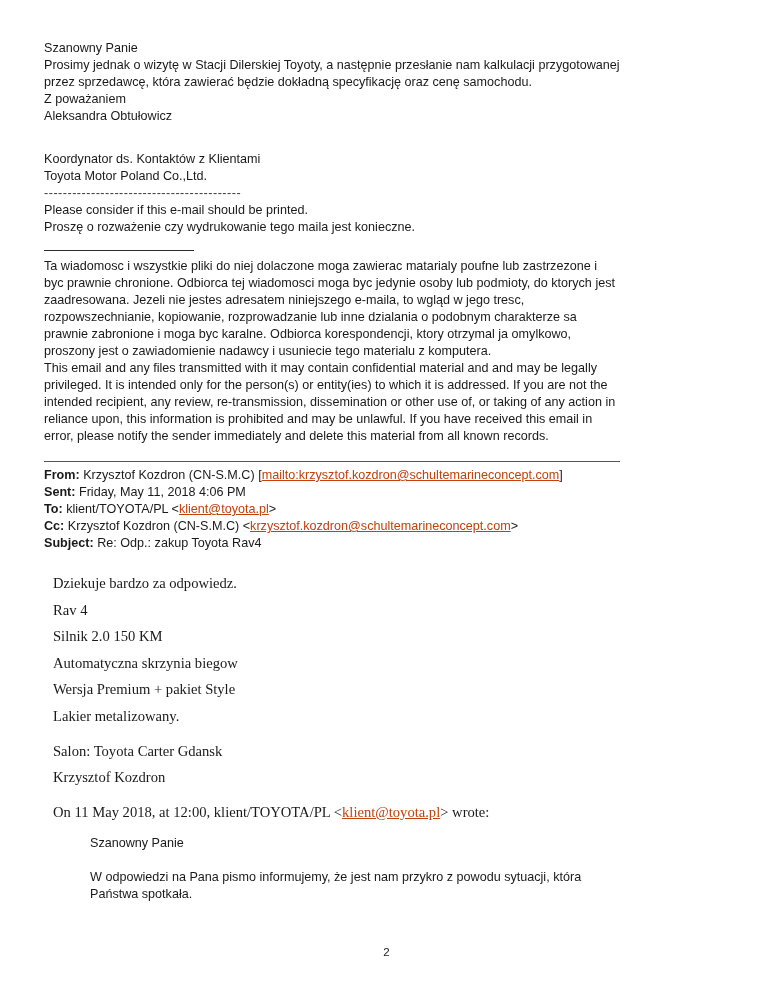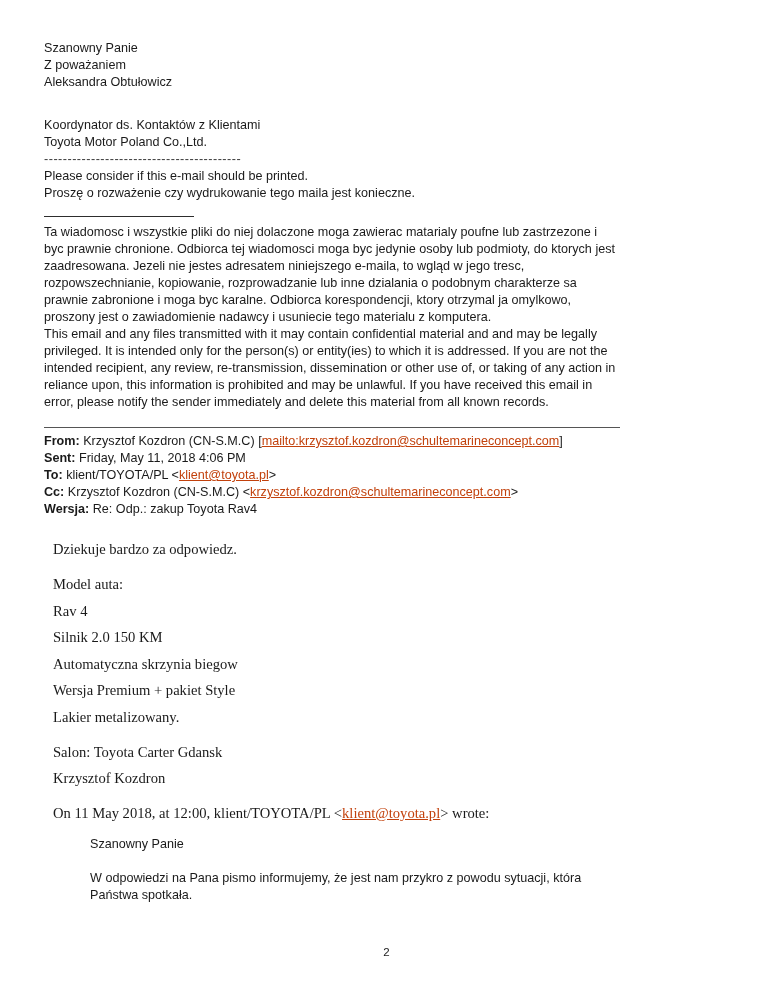--- a/index.html
+++ b/index.html
@@ -70,45 +70,45 @@
     font-family: "Liberation Sans", sans-serif;
   }
 </style>
 </head>
 <body>
 
 <div class="page">
 
   <div class="sans">
     <p>Szanowny Panie</p>
+    <p class="gap-1" style="max-width:692px;">Prosimy jednak o wizytę w Stacji Dilerskiej Toyoty, a następnie przesłanie nam kalkulacji przygotowanej przez sprzedawcę, która zawierać będzie dokładną specyfikację oraz cenę samochodu.</p>
     <p class="gap-1">Z poważaniem</p>
     <p class="gap-1">Aleksandra Obtułowicz</p>
     <p class="gap-sm" style="margin-top:26px;">Koordynator ds. Kontaktów z Klientami</p>
     <p>Toyota Motor Poland Co.,Ltd.</p>
     <p class="dashed-sep">------------------------------------------</p>
     <p>Please consider if this e-mail should be printed.</p>
     <p>Proszę o rozważenie czy wydrukowanie tego maila jest konieczne.</p>
     <div class="short-rule"></div>
     <p style="max-width:692px;">Ta wiadomosc i wszystkie pliki do niej dolaczone moga zawierac matarialy poufne lub zastrzezone i byc prawnie chronione. Odbiorca tej wiadomosci moga byc jedynie osoby lub podmioty, do ktorych jest zaadresowana. Jezeli nie jestes adresatem niniejszego e-maila, to wgląd w jego tresc,  rozpowszechnianie, kopiowanie, rozprowadzanie lub inne dzialania o podobnym charakterze sa prawnie zabronione i moga byc karalne. Odbiorca korespondencji, ktory otrzymal ja omylkowo, proszony jest o zawiadomienie nadawcy i usuniecie tego materialu z komputera.</p>
     <p class="gap-1" style="max-width:692px;">This email and any files transmitted with it may contain confidential material and and may be legally privileged. It is intended only for the person(s) or entity(ies) to which it is addressed. If you are not the intended recipient, any review, re-transmission, dissemination or other use of, or taking of any action in reliance upon, this information is prohibited and may be unlawful. If you have received this email in error, please notify the sender immediately and delete this material  from all known records.</p>
   </div>
 
   <div class="full-rule"></div>
 
   <div class="sans">
     <p><b class="fld">From:</b><span> Krzysztof Kozdron (CN-S.M.C) [</span><a class="mail-link">mailto:krzysztof.kozdron@schultemarineconcept.com</a><span>]</span></p>
     <p><b class="fld">Sent:</b><span> Friday, May 11, 2018 4:06 PM</span></p>
     <p><b class="fld">To:</b><span> klient/TOYOTA/PL &lt;</span><a class="mail-link">klient@toyota.pl</a><span>&gt;</span></p>
     <p><b class="fld">Cc:</b><span> Krzysztof Kozdron (CN-S.M.C) &lt;</span><a class="mail-link">krzysztof.kozdron@schultemarineconcept.com</a><span>&gt;</span></p>
-    <p><b class="fld">Wersja:</b><span> Re: Odp.: zakup Toyota Rav4</span></p>
+    <p><b class="fld">Subject:</b><span> Re: Odp.: zakup Toyota Rav4</span></p>
   </div>
 
   <div class="serif" style="margin-top:23px;">
     <p>Dziekuje bardzo za odpowiedz.</p>
-    <p class="gap-1">Model auta:</p>
     <p>Rav 4</p>
     <p>Silnik 2.0 150 KM</p>
     <p>Automatyczna skrzynia biegow</p>
     <p>Wersja Premium + pakiet Style</p>
     <p>Lakier metalizowany.</p>
     <p class="gap-1">Salon: Toyota Carter Gdansk</p>
     <p>Krzysztof Kozdron</p>
     <p class="gap-1"><span>On 11 May 2018, at 12:00, klient/TOYOTA/PL &lt;</span><a class="mail-link">klient@toyota.pl</a><span>&gt; wrote:</span></p>
   </div>
 

